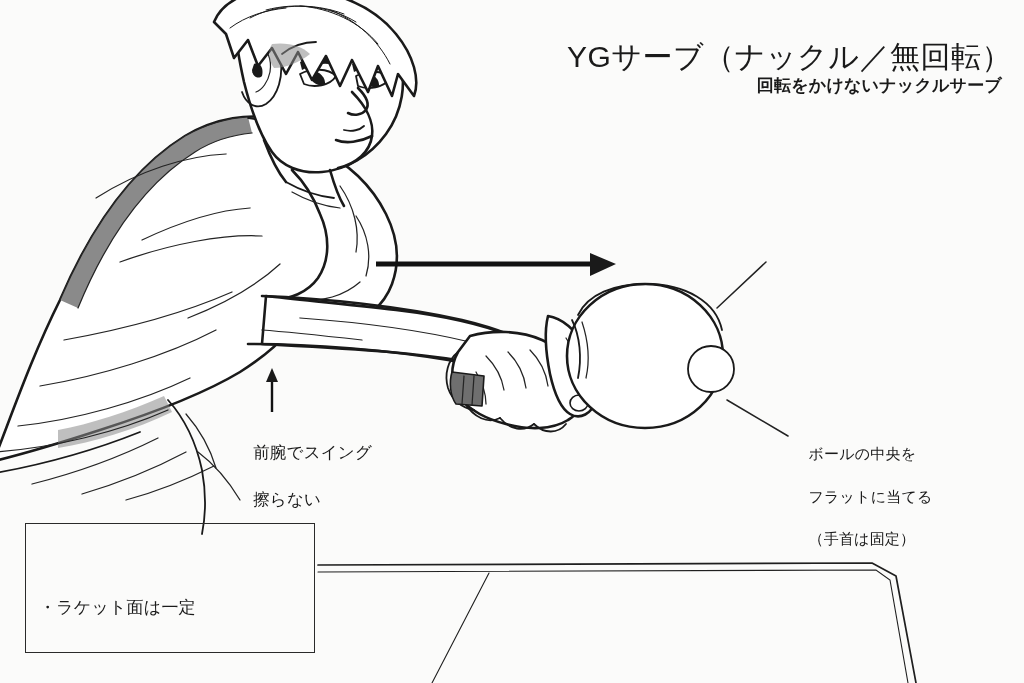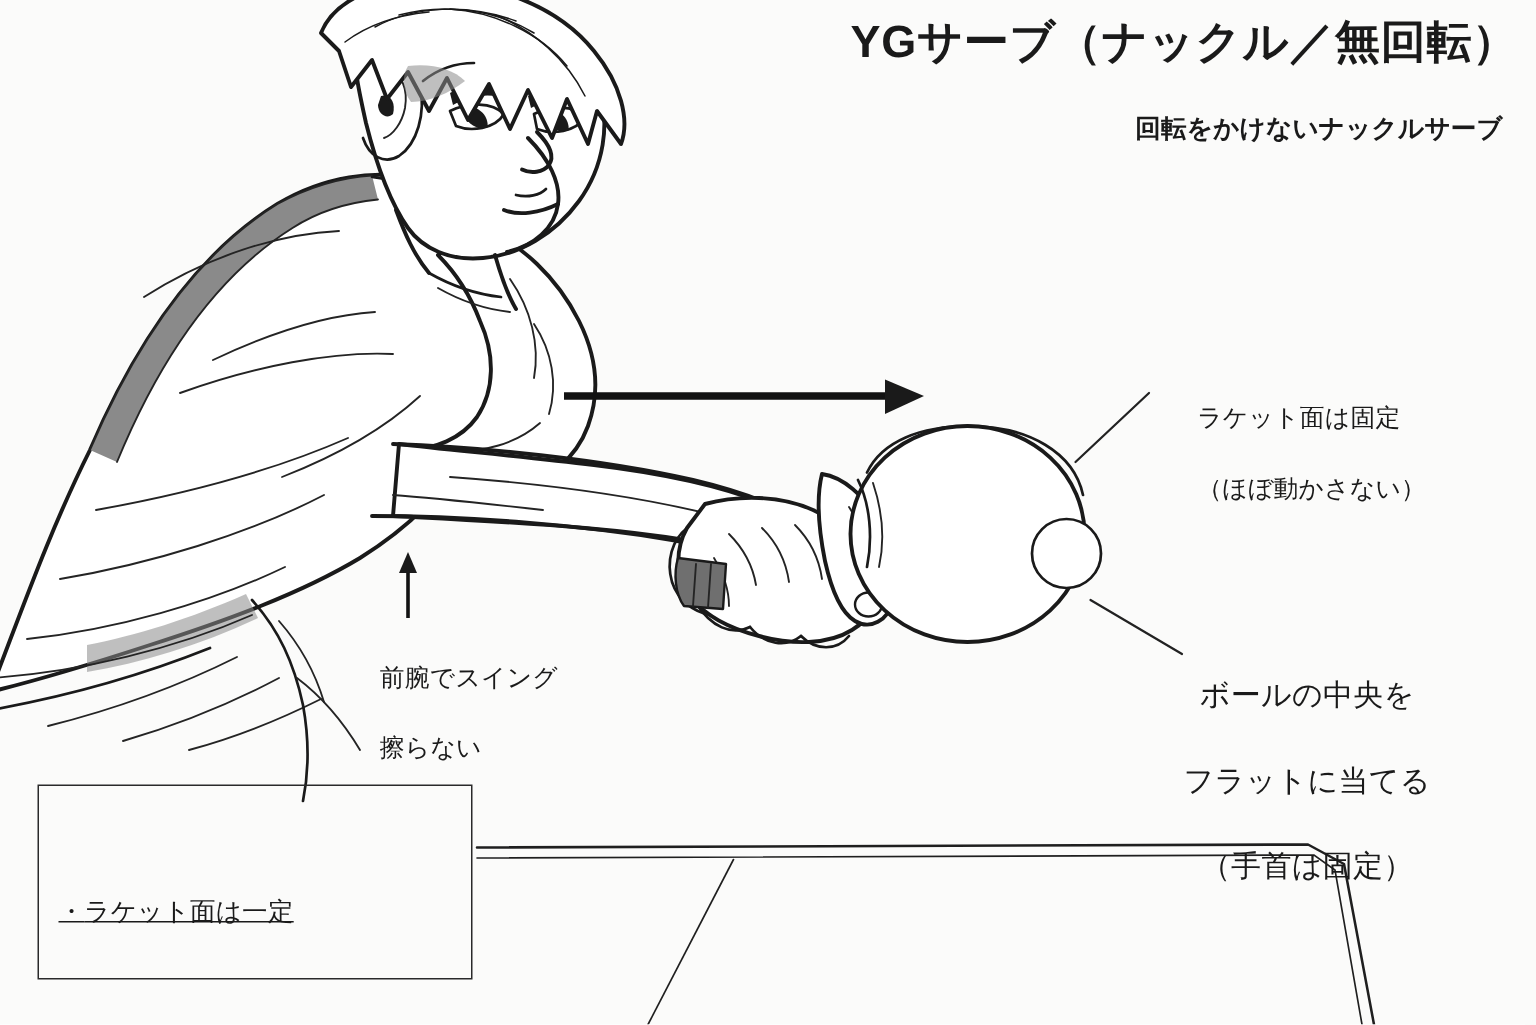--- a/index.html
+++ b/index.html
@@ -25,23 +25,23 @@
   }
   .txt {
     position: absolute;
     white-space: pre;
     line-height: 1.42;
     color: #1a1a1a;
     letter-spacing: 0.2px;
   }
   #title {
     right: 12px;
-    top: 8px;
+    top: 36px;
     font-size: 30px;
-    font-weight: bold;
+    font-weight: normal;
     letter-spacing: 0.5px;
     text-align: right;
   }
   #subtitle {
     right: 22px;
     top: 74px;
     font-size: 17px;
     font-weight: bold;
     text-align: right;
   }
@@ -54,24 +54,23 @@
     left: 234px;
     top: 418px;
     font-size: 16.5px;
   }
   #lbl-racket-face {
     left: 779px;
     top: 245px;
     font-size: 16.5px;
   }
   #lbl-ball-contact {
-    left: 766px;
+    left: 791px;
     top: 422px;
-    font-size: 20px;
-    text-align: center;
+    font-size: 15px;
   }
   #keypoints-box {
     position: absolute;
     left: 25px;
     top: 523px;
     width: 290px;
     height: 130px;
     border: 1.6px solid #2a2a2a;
     background: rgba(255,255,255,0.0);
     box-sizing: border-box;
@@ -79,21 +78,20 @@
   #keypoints-list {
     position: absolute;
     left: 39px;
     top: 531px;
     font-size: 17px;
     line-height: 1.82;
   }
   #keypoints-list .kp {
     display: block;
     white-space: pre;
-    text-decoration: underline;
   }
   #keypoints-list .kp::before {
     content: "・";
   }
 </style>
 </head>
 <body>
 
 <div id="stage">
 
@@ -314,24 +312,20 @@
 
   <div class="txt" id="title">YGサーブ（ナックル／無回転）</div>
   <div class="txt" id="subtitle">回転をかけないナックルサーブ</div>
 
 
   <div class="txt" id="lbl-forearm">
     <span>前腕でスイング</span><br>
     <span>擦らない</span>
   </div>
 
-  <div class="txt" id="lbl-racket-face">
-    <span>ラケット面は固定</span><br>
-    <span>（ほぼ動かさない）</span>
-  </div>
 
   <div class="txt" id="lbl-ball-contact">
     <span>ボールの中央を</span><br>
     <span>フラットに当てる</span><br>
     <span>（手首は固定）</span>
   </div>
 
   <div id="keypoints-box"></div>
   <div class="txt" id="keypoints-list">
     <span class="kp">ラケット面は一定</span>

